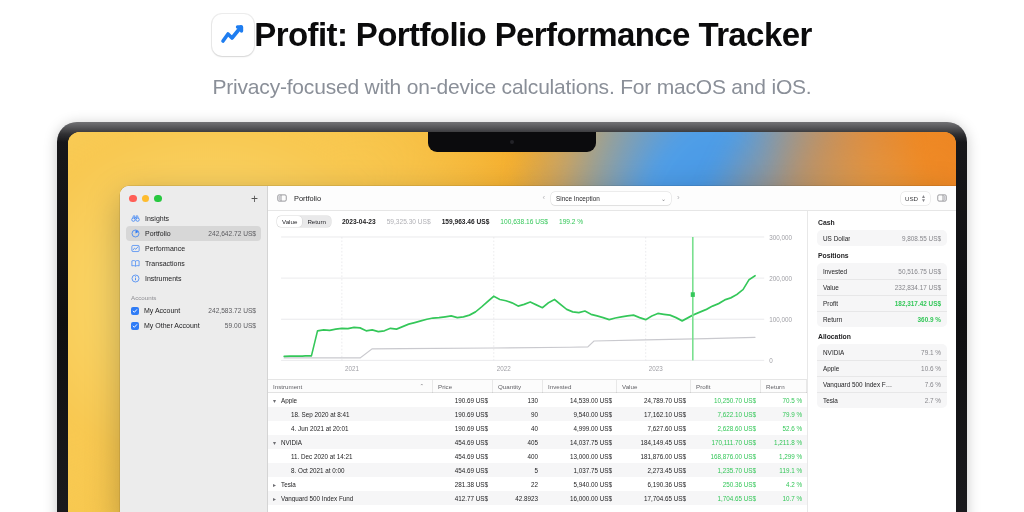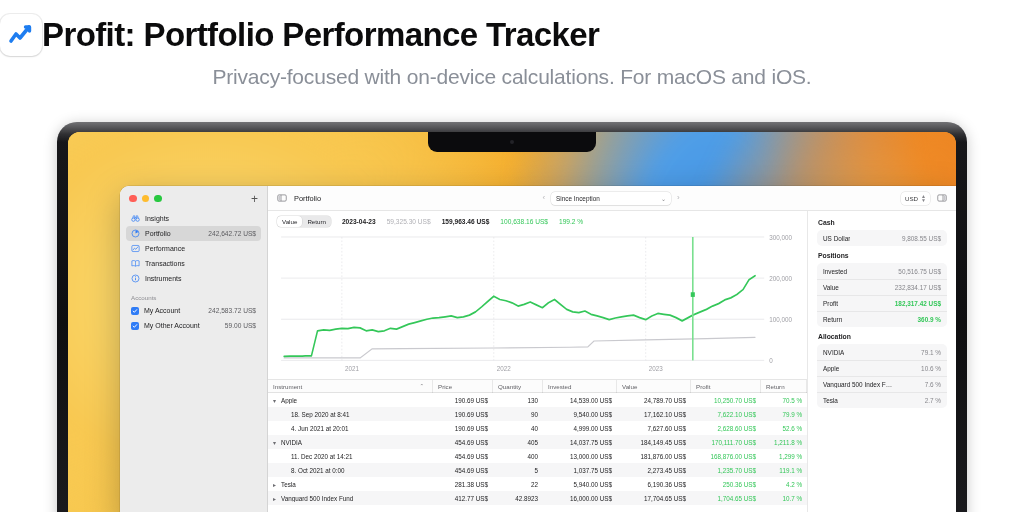--- a/index.html
+++ b/index.html
@@ -6,35 +6,35 @@
   html,body { width:1024px; height:512px; overflow:hidden; }
   body {
     font-family: "Liberation Sans", sans-serif;
     background:#ffffff;
     position:relative;
   }
 
   
   .hero { text-align:center; padding-top:14px; }
   .hero-title-row {
-    display:flex; align-items:center; gap:0;
+    display:flex; align-items:center; justify-content:center; gap:0;
   }
   .app-icon {
     width:42px; height:42px; border-radius:10px;
     background:#ffffff;
     box-shadow:0 0 0 1px rgba(0,0,0,.07), 0 1px 2px rgba(0,0,0,.10);
     display:flex; align-items:center; justify-content:center;
     flex:0 0 auto;
   }
   .hero-title {
     font-size:33px; font-weight:bold; color:#0b0b0c; letter-spacing:-0.6px;
     white-space:nowrap;
   }
   .hero-sub {
-    margin-top:9px; font-size:21px; color:#8a8f98; letter-spacing:-0.2px;
+    margin-top:19px; font-size:21px; color:#8a8f98; letter-spacing:-0.2px;
     white-space:nowrap;
   }
 
   
   .laptop {
     position:absolute; left:57px; top:122px; width:910px; height:400px;
   }
   .lid {
     position:absolute; inset:0;
     background:linear-gradient(180deg,#3c3c40 0%,#17171a 3%,#0e0e10 50%,#1b1b1e 100%);

